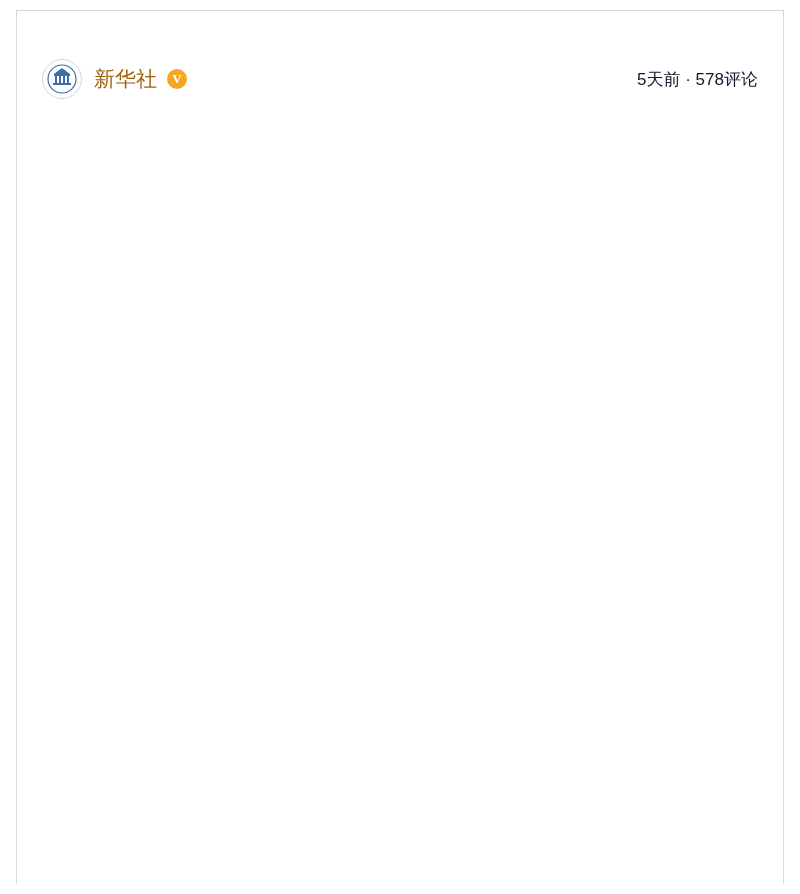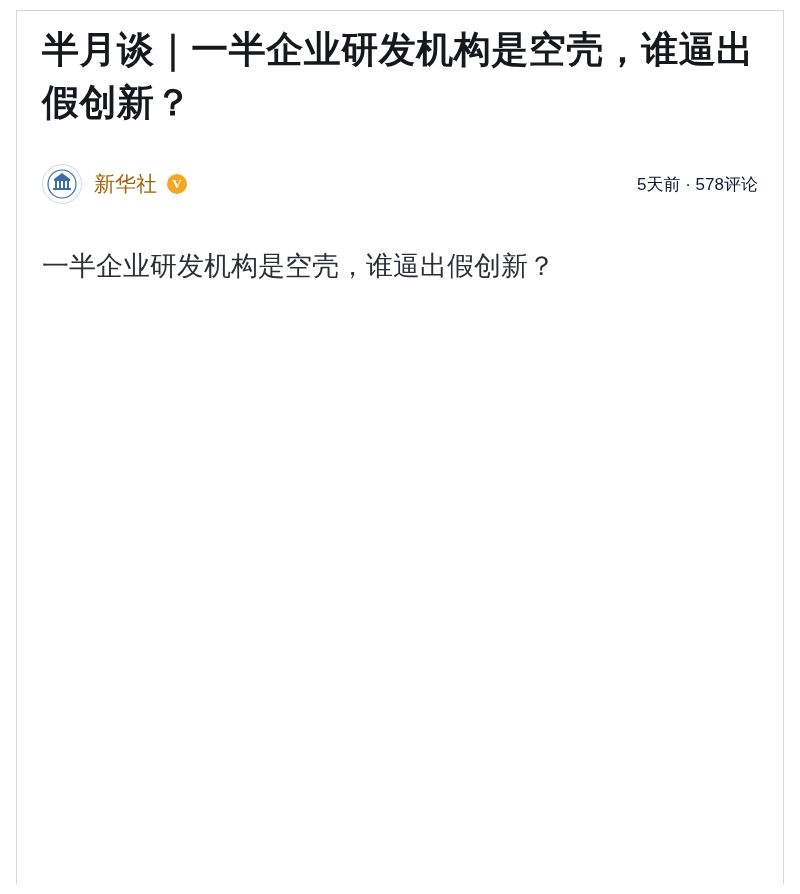--- a/index.html
+++ b/index.html
@@ -123,39 +123,37 @@
 </head>
 <body>
 
 <div class="page">
   <div class="card-border-left"></div>
   <div class="card-border-right"></div>
   <div class="card-border-top"></div>
 
   <div class="content">
 
-    <h1 class="headline">半月谈｜一半企业研发机构是空壳，谁逼出假创新？</h1>
 
     <div class="meta-row">
       <div class="avatar">
         <svg width="30" height="30" viewBox="0 0 30 30" aria-hidden="true">
           <circle cx="15" cy="15" r="14" fill="#ffffff" stroke="#3a6ea5" stroke-width="1.2"></circle>
           <rect x="6" y="19" width="18" height="2" fill="#3a6ea5"></rect>
           <rect x="8" y="12" width="2" height="7" fill="#3a6ea5"></rect>
           <rect x="12" y="12" width="2" height="7" fill="#3a6ea5"></rect>
           <rect x="16" y="12" width="2" height="7" fill="#3a6ea5"></rect>
           <rect x="20" y="12" width="2" height="7" fill="#3a6ea5"></rect>
           <rect x="7" y="10" width="16" height="2" fill="#3a6ea5"></rect>
           <path d="M15 4 L23 10 L7 10 Z" fill="#3a6ea5"></path>
         </svg>
       </div>
       <span class="source-name">新华社</span>
       <span class="verified">V</span>
       <span class="meta-spacer"></span>
       <span class="meta-right">5天前 · 578评论</span>
     </div>
 
-    <p class="body-para p-lede">一半企业研发机构是空壳，谁逼出假创新？</p>
 
 
 
   </div>
 </div>
 
 </body></html>

